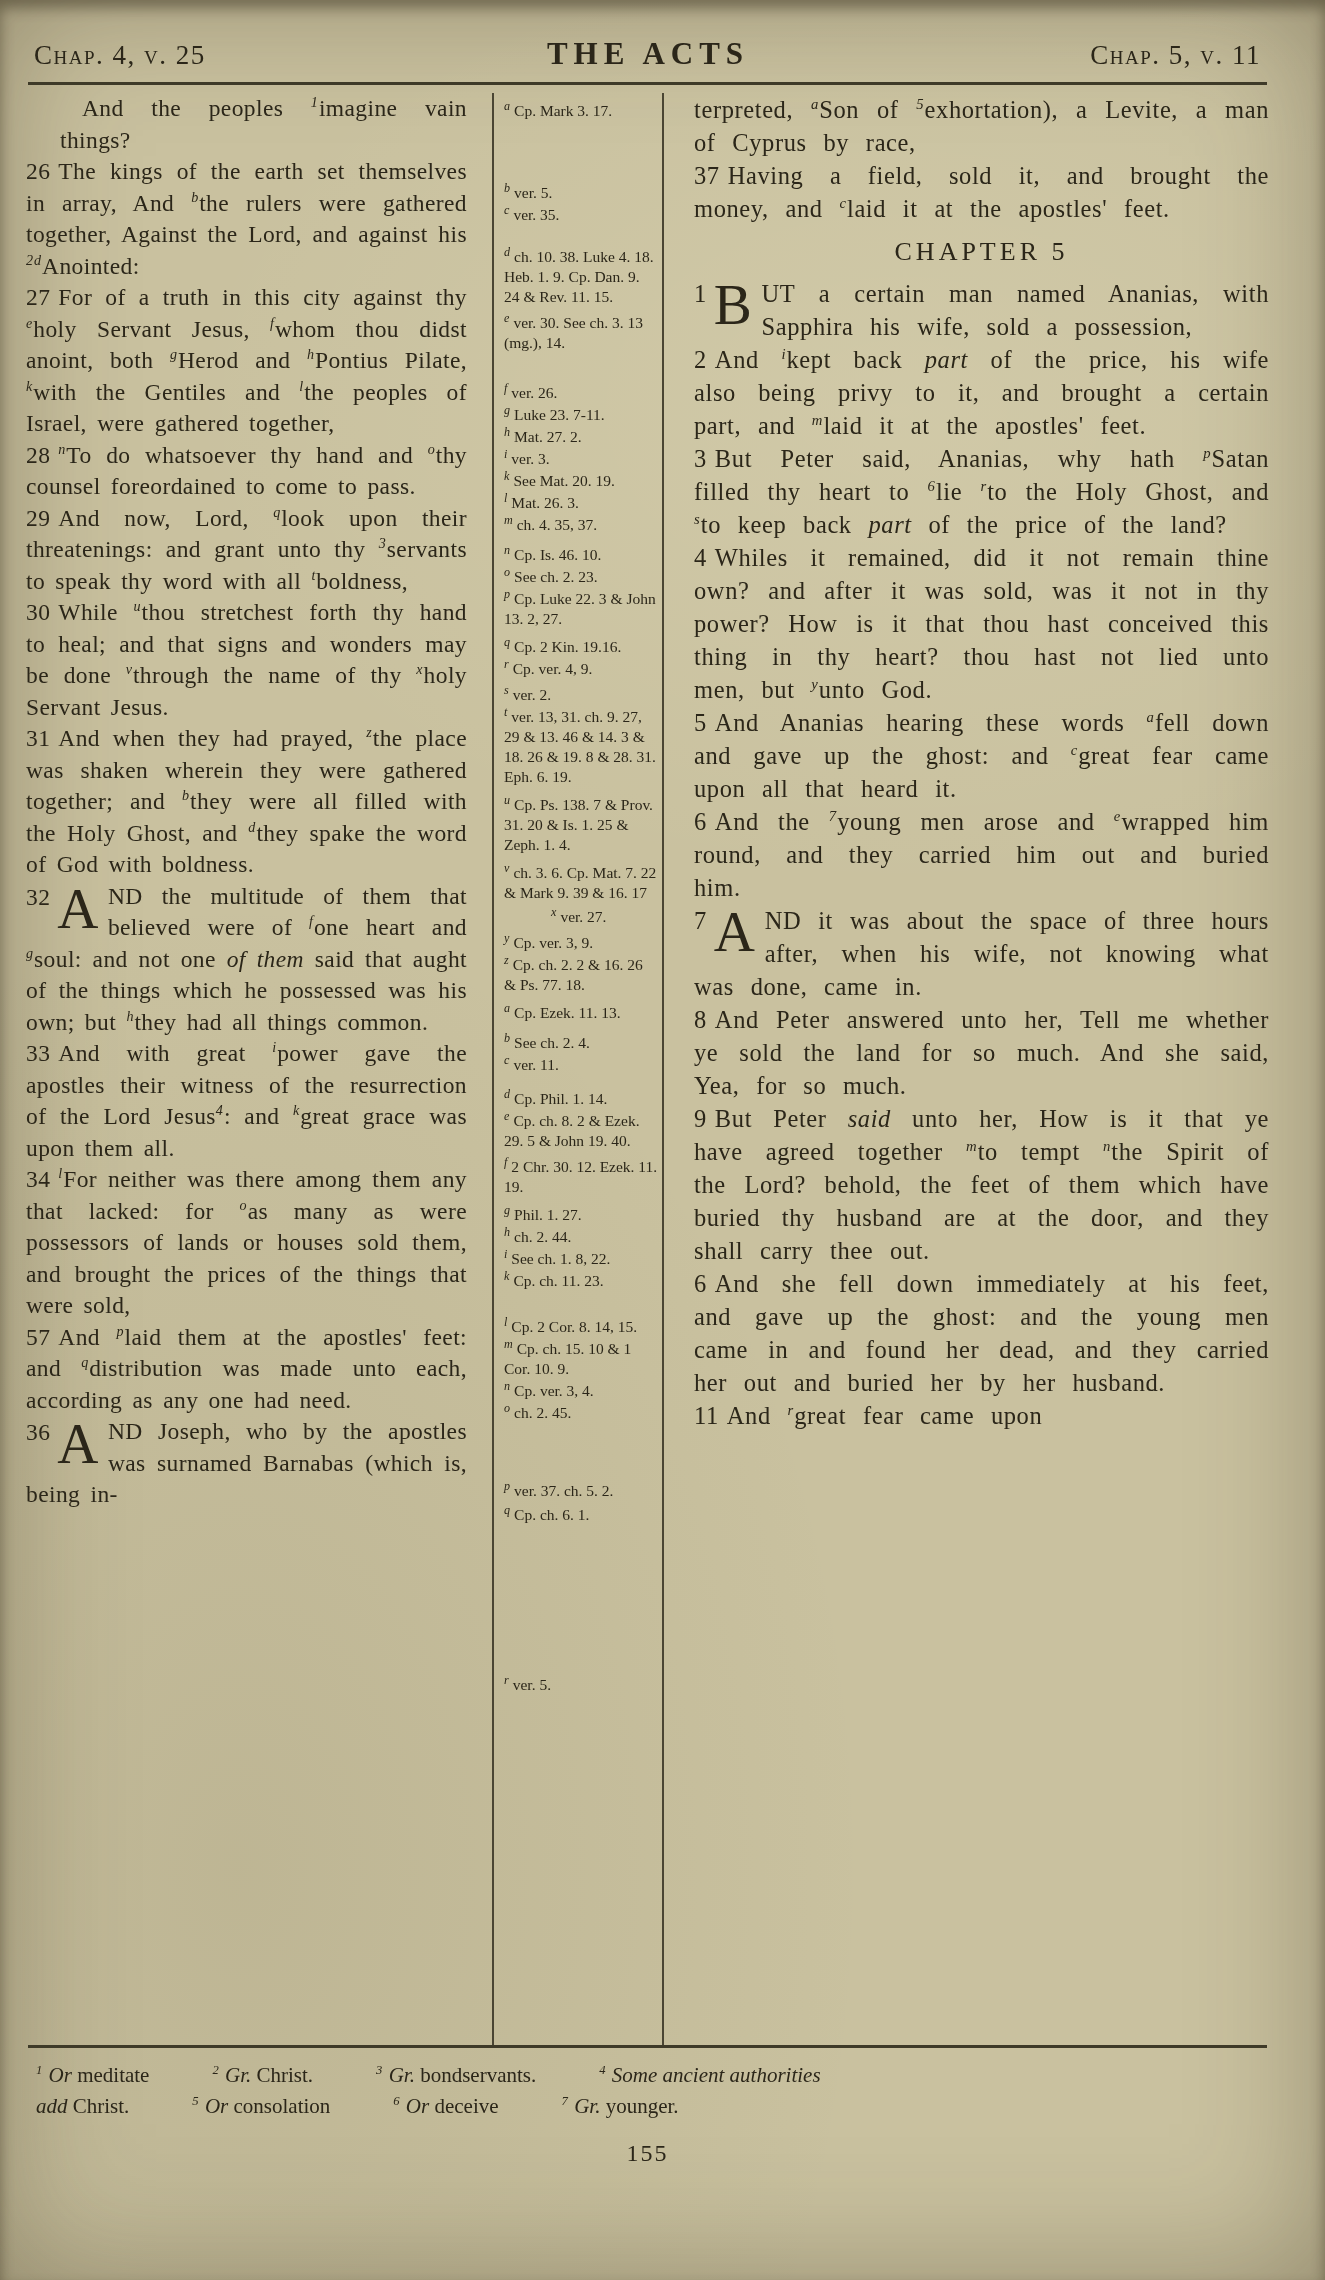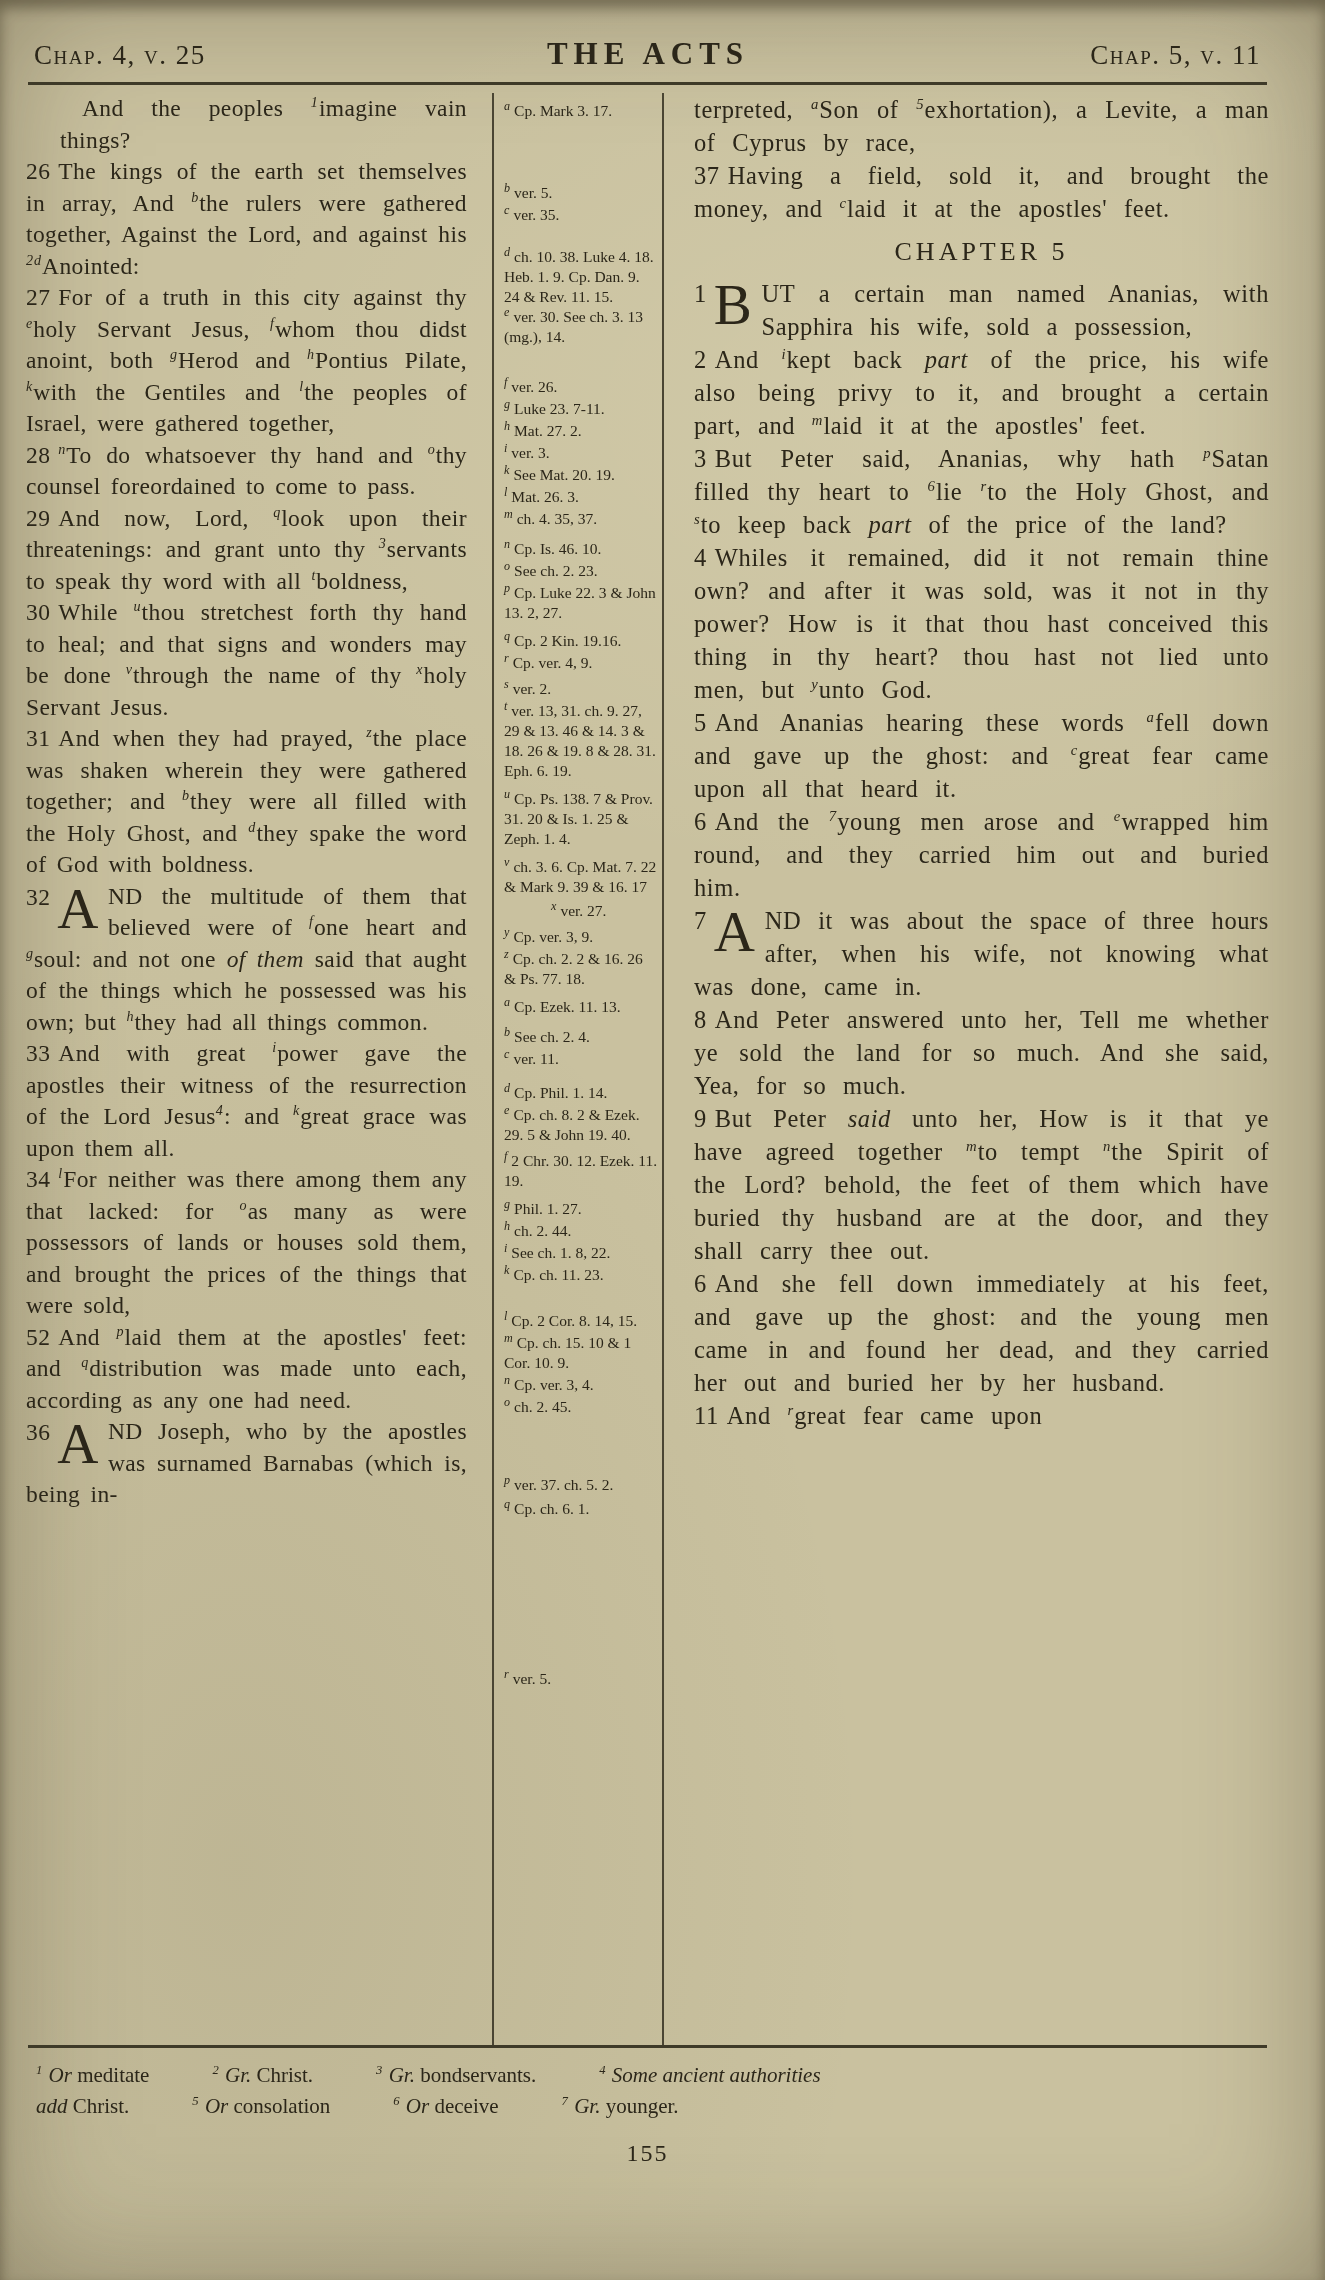--- a/index.html
+++ b/index.html
@@ -104,32 +104,32 @@
         <p class="para"><span class="vnum">28</span><sup class="ref">n</sup>To do whatsoever thy hand and <sup class="ref">o</sup>thy counsel foreordained to come to pass.</p>
         <p class="para"><span class="vnum">29</span>And now, Lord, <sup class="ref">q</sup>look upon their threatenings: and grant unto thy <sup class="ref">3</sup>servants to speak thy word with all <sup class="ref">t</sup>boldness,</p>
         <p class="para"><span class="vnum">30</span>While <sup class="ref">u</sup>thou stretchest forth thy hand to heal; and that signs and wonders may be done <sup class="ref">v</sup>through the name of thy <sup class="ref">x</sup>holy Servant Jesus.</p>
         <p class="para"><span class="vnum">31</span>And when they had prayed, <sup class="ref">z</sup>the place was shaken wherein they were gathered together; and <sup class="ref">b</sup>they were all filled with the Holy Ghost, and <sup class="ref">d</sup>they spake the word of God with boldness.</p>
         <p class="para has-dropcap"><span class="dcwrap">
             <span class="vnum">32</span>
             <span class="dropcap-letter">A</span>
           </span>ND the multitude of them that believed were of <sup class="ref">f</sup>one heart and <sup class="ref">g</sup>soul: and not one <em>of them</em> said that aught of the things which he possessed was his own; but <sup class="ref">h</sup>they had all things common.</p>
         <p class="para"><span class="vnum">33</span>And with great <sup class="ref">i</sup>power gave the apostles their witness of the resurrection of the Lord Jesus<sup class="ref">4</sup>: and <sup class="ref">k</sup>great grace was upon them all.</p>
         <p class="para"><span class="vnum">34</span><sup class="ref">l</sup>For neither was there among them any that lacked: for <sup class="ref">o</sup>as many as were possessors of lands or houses sold them, and brought the prices of the things that were sold,</p>
-        <p class="para"><span class="vnum">52</span>And <sup class="ref">p</sup>laid them at the apostles' feet: and <sup class="ref">q</sup>distribution was made unto each, according as any one had need.</p>
+        <p class="para"><span class="vnum">57</span>And <sup class="ref">p</sup>laid them at the apostles' feet: and <sup class="ref">q</sup>distribution was made unto each, according as any one had need.</p>
         <p class="para has-dropcap"><span class="dcwrap">
             <span class="vnum">36</span>
             <span class="dropcap-letter">A</span>
           </span>ND Joseph, who by the apostles was surnamed Barnabas (which is, being in-</p>
       </div>
     <div class="col col-refs">
         <div class="ref-item"><span class="marker">a</span>Cp. Mark 3. 17.</div>
         <div class="ref-item" style="margin-top: 62px;"><span class="marker">b</span>ver. 5.</div>
         <div class="ref-item" style="margin-top: 2px;"><span class="marker">c</span>ver. 35.</div>
         <div class="ref-item" style="margin-top: 22px;"><span class="marker">d</span>ch. 10. 38. Luke 4. 18. Heb. 1. 9. Cp. Dan. 9. 24 &amp; Rev. 11. 15.</div>
-        <div class="ref-item" style=""><span class="marker">e</span>ver. 30. See ch. 3. 13 (mg.), 14.</div>
+        <div class="ref-item" style="margin-top: 6px;"><span class="marker">e</span>ver. 30. See ch. 3. 13 (mg.), 14.</div>
         <div class="ref-item" style="margin-top: 30px;"><span class="marker">f</span>ver. 26.</div>
         <div class="ref-item" style="margin-top: 2px;"><span class="marker">g</span>Luke 23. 7-11.</div>
         <div class="ref-item" style="margin-top: 2px;"><span class="marker">h</span>Mat. 27. 2.</div>
         <div class="ref-item" style="margin-top: 2px;"><span class="marker">i</span>ver. 3.</div>
         <div class="ref-item" style="margin-top: 2px;"><span class="marker">k</span>See Mat. 20. 19.</div>
         <div class="ref-item" style="margin-top: 2px;"><span class="marker">l</span>Mat. 26. 3.</div>
         <div class="ref-item" style="margin-top: 2px;"><span class="marker">m</span>ch. 4. 35, 37.</div>
         <div class="ref-item" style="margin-top: 10px;"><span class="marker">n</span>Cp. Is. 46. 10.</div>
         <div class="ref-item" style="margin-top: 2px;"><span class="marker">o</span>See ch. 2. 23.</div>
         <div class="ref-item" style="margin-top: 2px;"><span class="marker">p</span>Cp. Luke 22. 3 &amp; John 13. 2, 27.</div>

